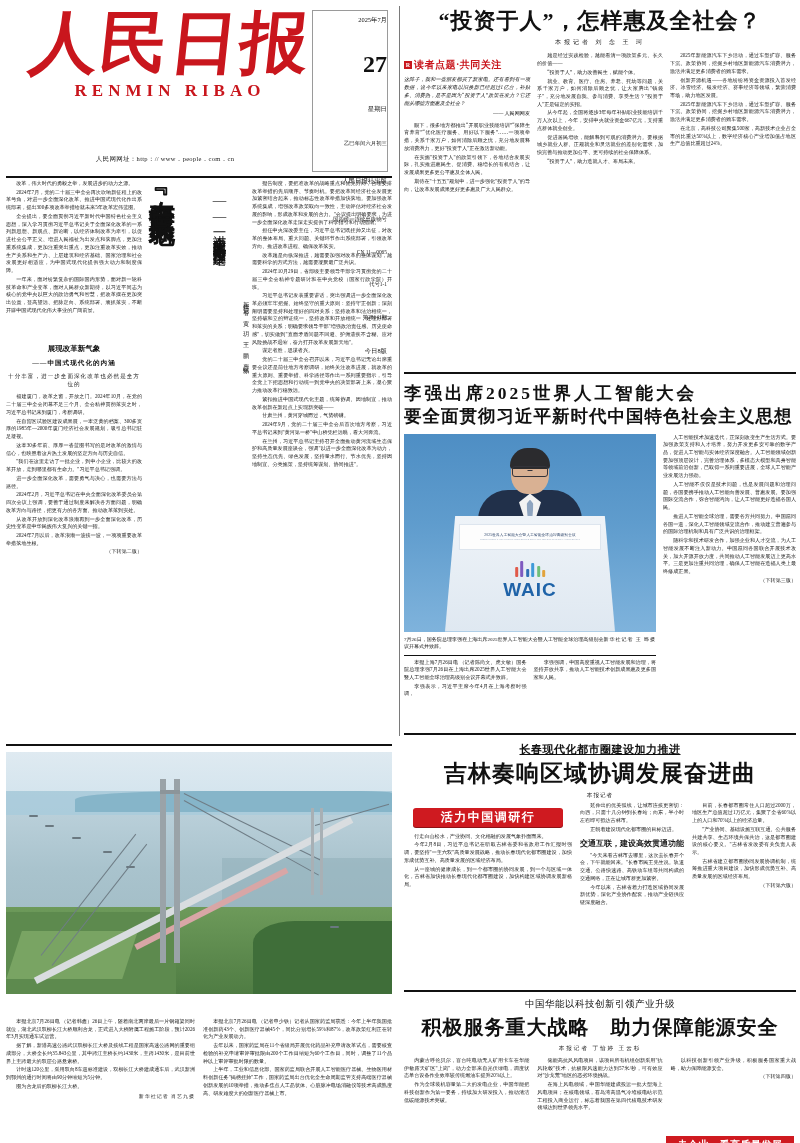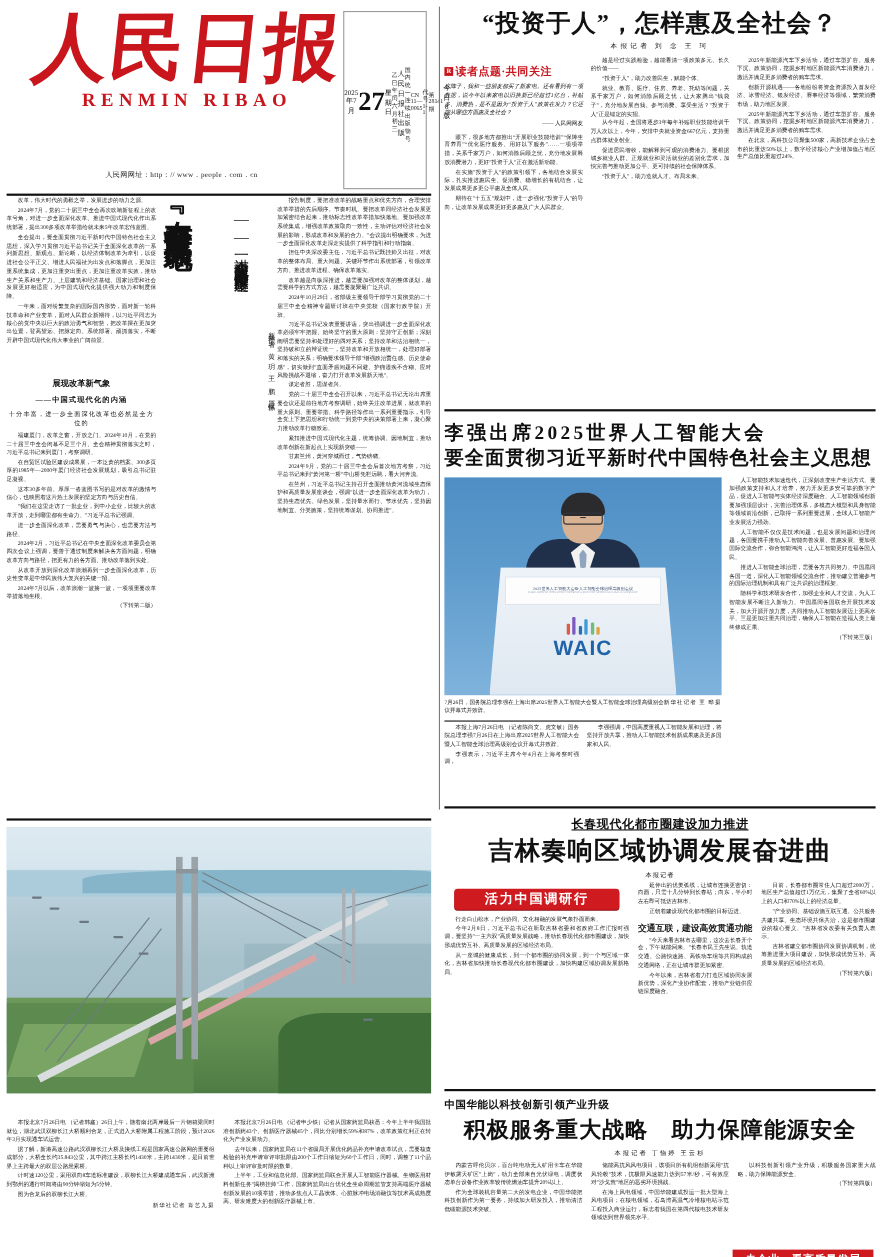--- a/index.html
+++ b/index.html
@@ -27,22 +27,22 @@
     margin-top:2px;font-size:17px;letter-spacing:5px;color:#c9161d;
     font-weight:700;font-family:"Liberation Serif",serif;
   }
   .logo-url{
     position:absolute;left:0;top:155px;width:330px;text-align:center;
     font-size:6.5px;color:#222;letter-spacing:.3px;
   }
   .datebox{
     position:absolute;left:312px;top:10px;width:76px;height:162px;
     border:1px solid #9a9a9a;box-sizing:border-box;
-    display:flex;flex-direction:row;align-items:center;
-    padding-top:4px;background:#fff;
+    display:flex;flex-direction:column;align-items:flex-end;
+    padding-top:4px;background:#fff;gap:24px;
   }
   .datebox .dline{font-size:6.4px;margin:1.2px 0;color:#111;text-align:center;}
   .datebox .dbig{font-size:24px;font-weight:700;line-height:1;margin:2px 0 3px;}
   .datebox .dsmall{font-size:5.4px;margin:1px 0;color:#222;}
 
   
   .lead-left{position:absolute;left:6px;top:180px;width:136px;height:460px;}
   .lead-sub{font-size:7.5px;font-weight:700;text-align:center;margin:30px 0 4px;}
   .lead-sub2{font-size:6.6px;font-weight:700;text-align:center;margin:5px 0 3px;letter-spacing:1px;}
 
@@ -166,21 +166,21 @@
   .redbanner{
     margin:6px auto 0;width:150px;height:19px;background:#cf1a20;
     border-radius:3px;display:flex;align-items:center;justify-content:center;
     color:#fff;font-size:12px;font-weight:700;letter-spacing:1.5px;
     box-shadow:0 1px 0 #8d1115;
   }
   .sub-h{font-size:8px;font-weight:700;text-align:center;margin:4px 0 2px;}
 
   
   .energy{position:absolute;left:404px;top:998px;width:392px;}
-  .e-shoulder{font-size:9.5px;font-weight:700;text-align:left;letter-spacing:.5px;}
+  .e-shoulder{font-size:9.5px;font-weight:400;text-align:center;letter-spacing:.5px;}
   .e-head{font-size:20px;font-weight:700;text-align:center;letter-spacing:1px;margin-top:3px;white-space:nowrap;}
   .e-byline{font-size:5.6px;text-align:center;margin-top:4px;letter-spacing:2px;}
   .redtab{
     position:absolute;right:2px;bottom:-40px;width:128px;height:17px;background:#cf1a20;
     color:#fff;font-size:10px;font-weight:700;display:flex;align-items:center;
     justify-content:center;letter-spacing:.5px;
   }
 
   
   .bridge-photo{position:absolute;left:6px;top:752px;width:386px;height:242px;overflow:hidden;background:#cfe0ea;}

